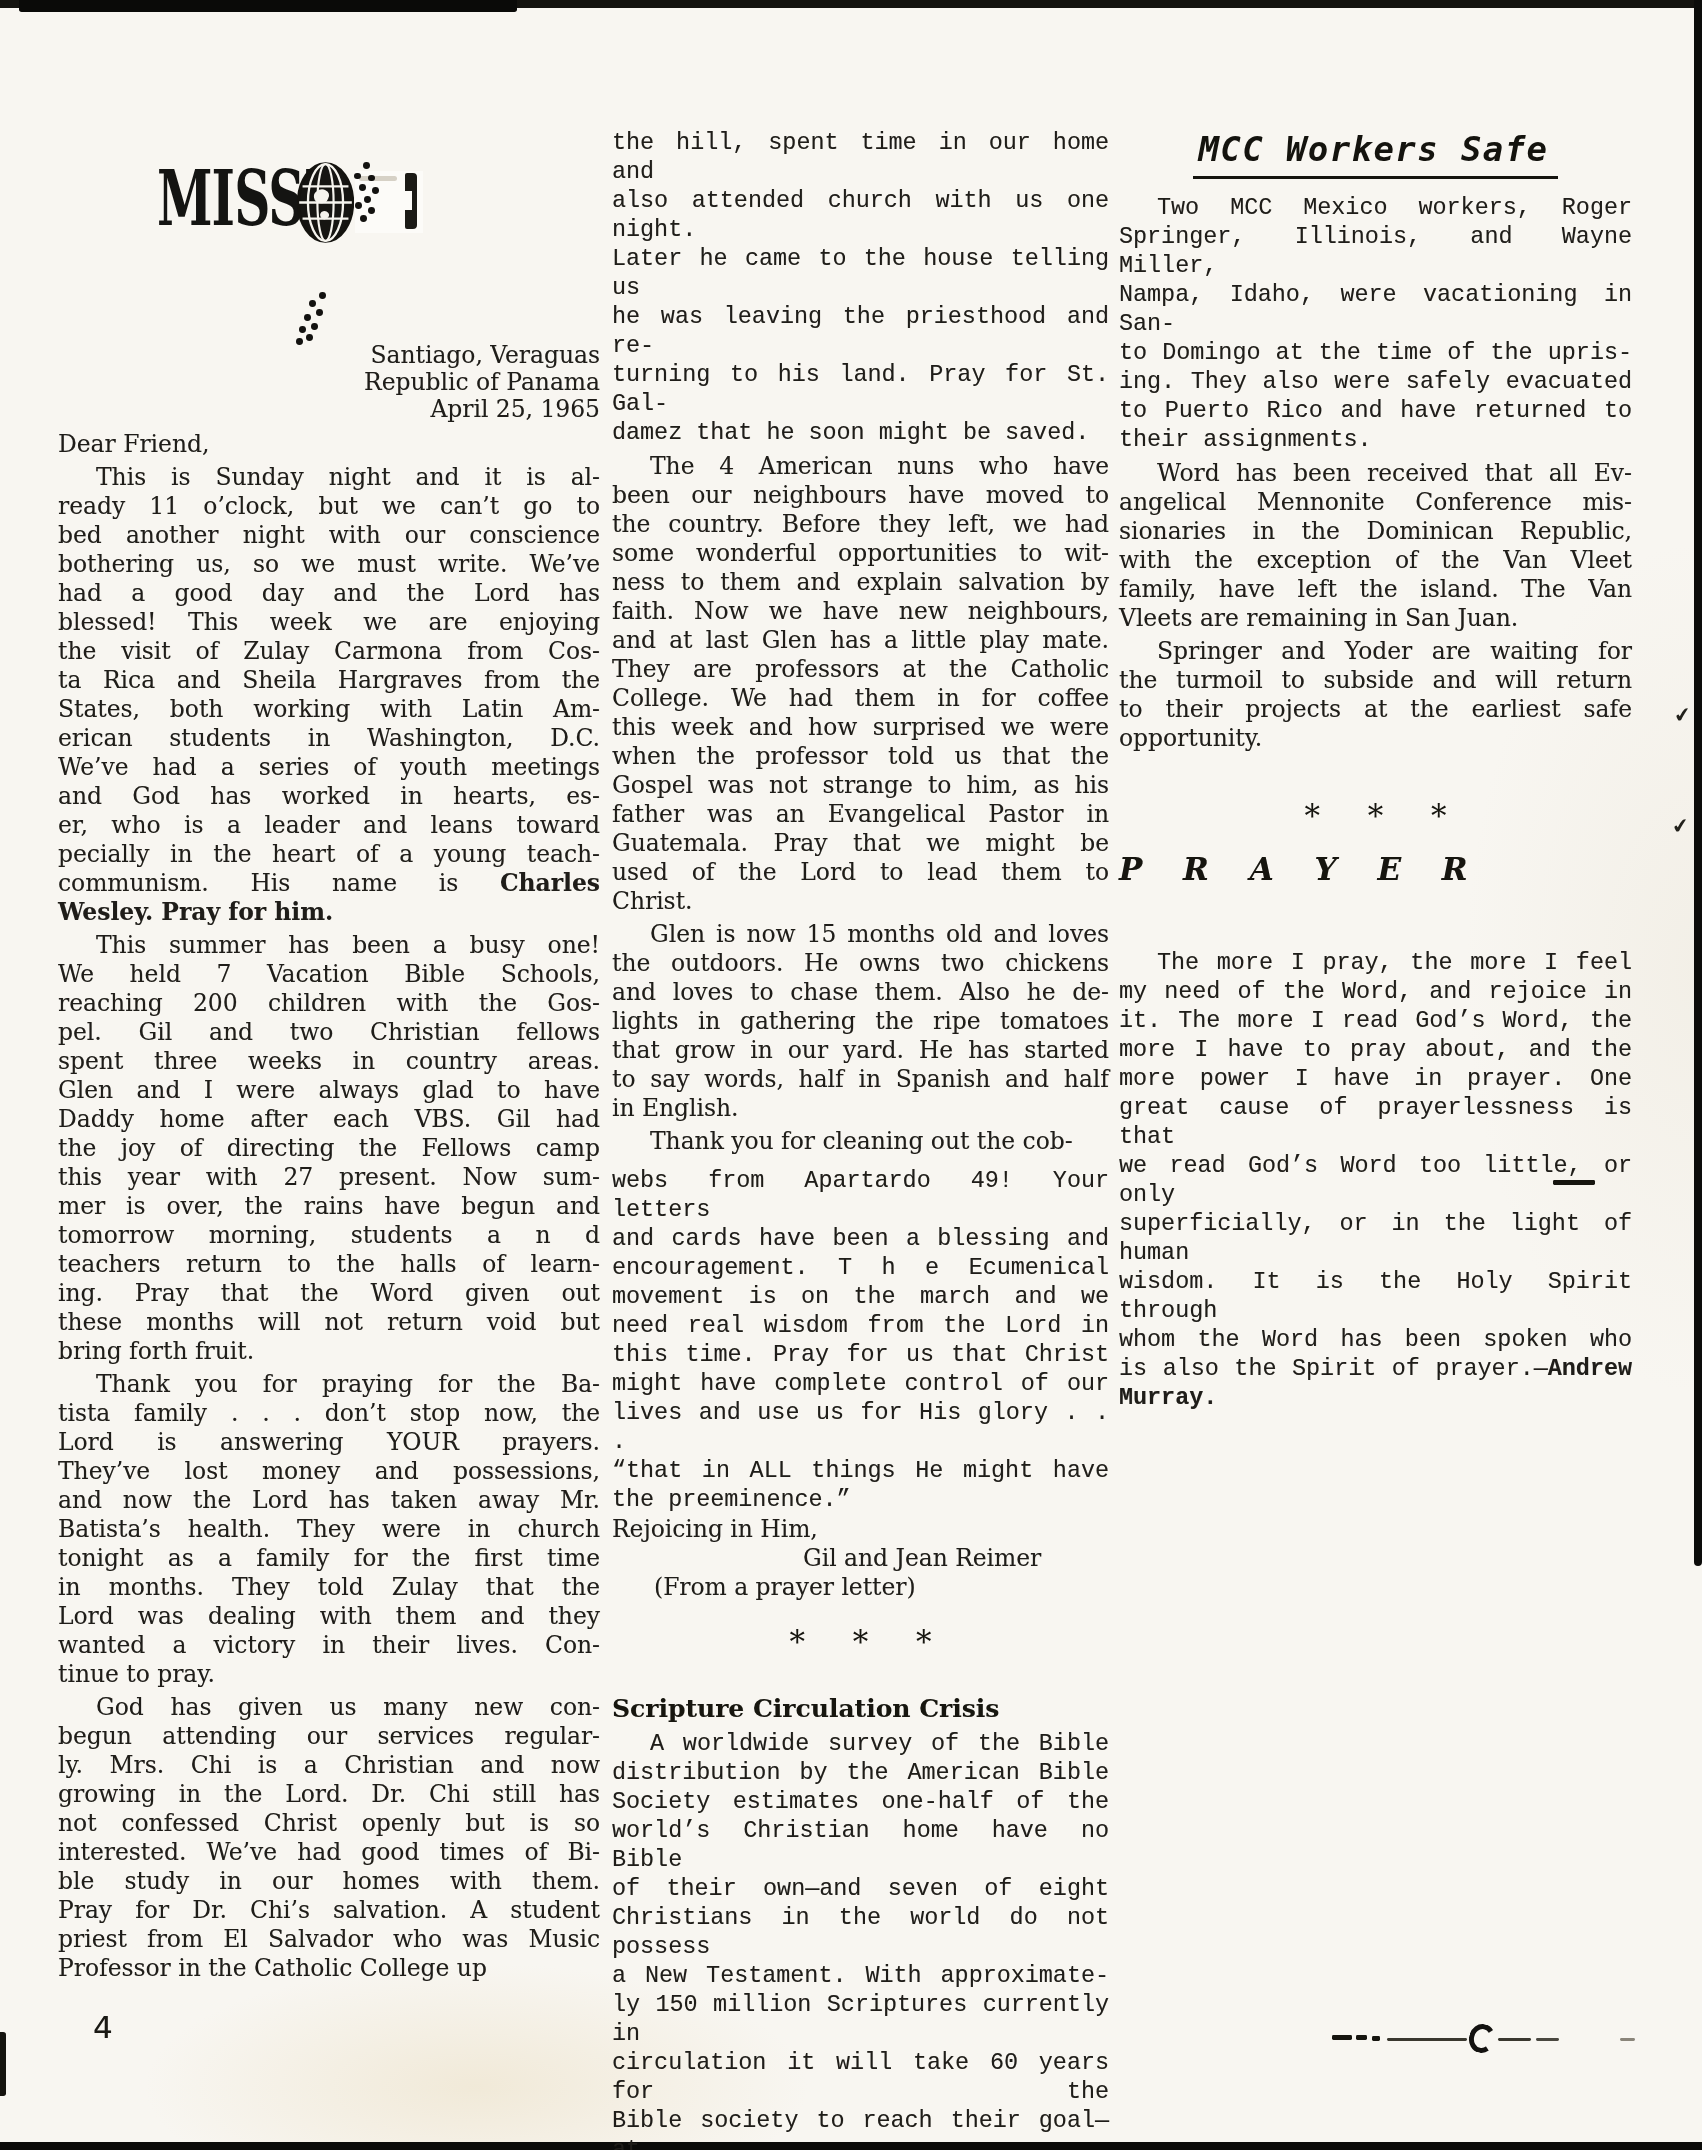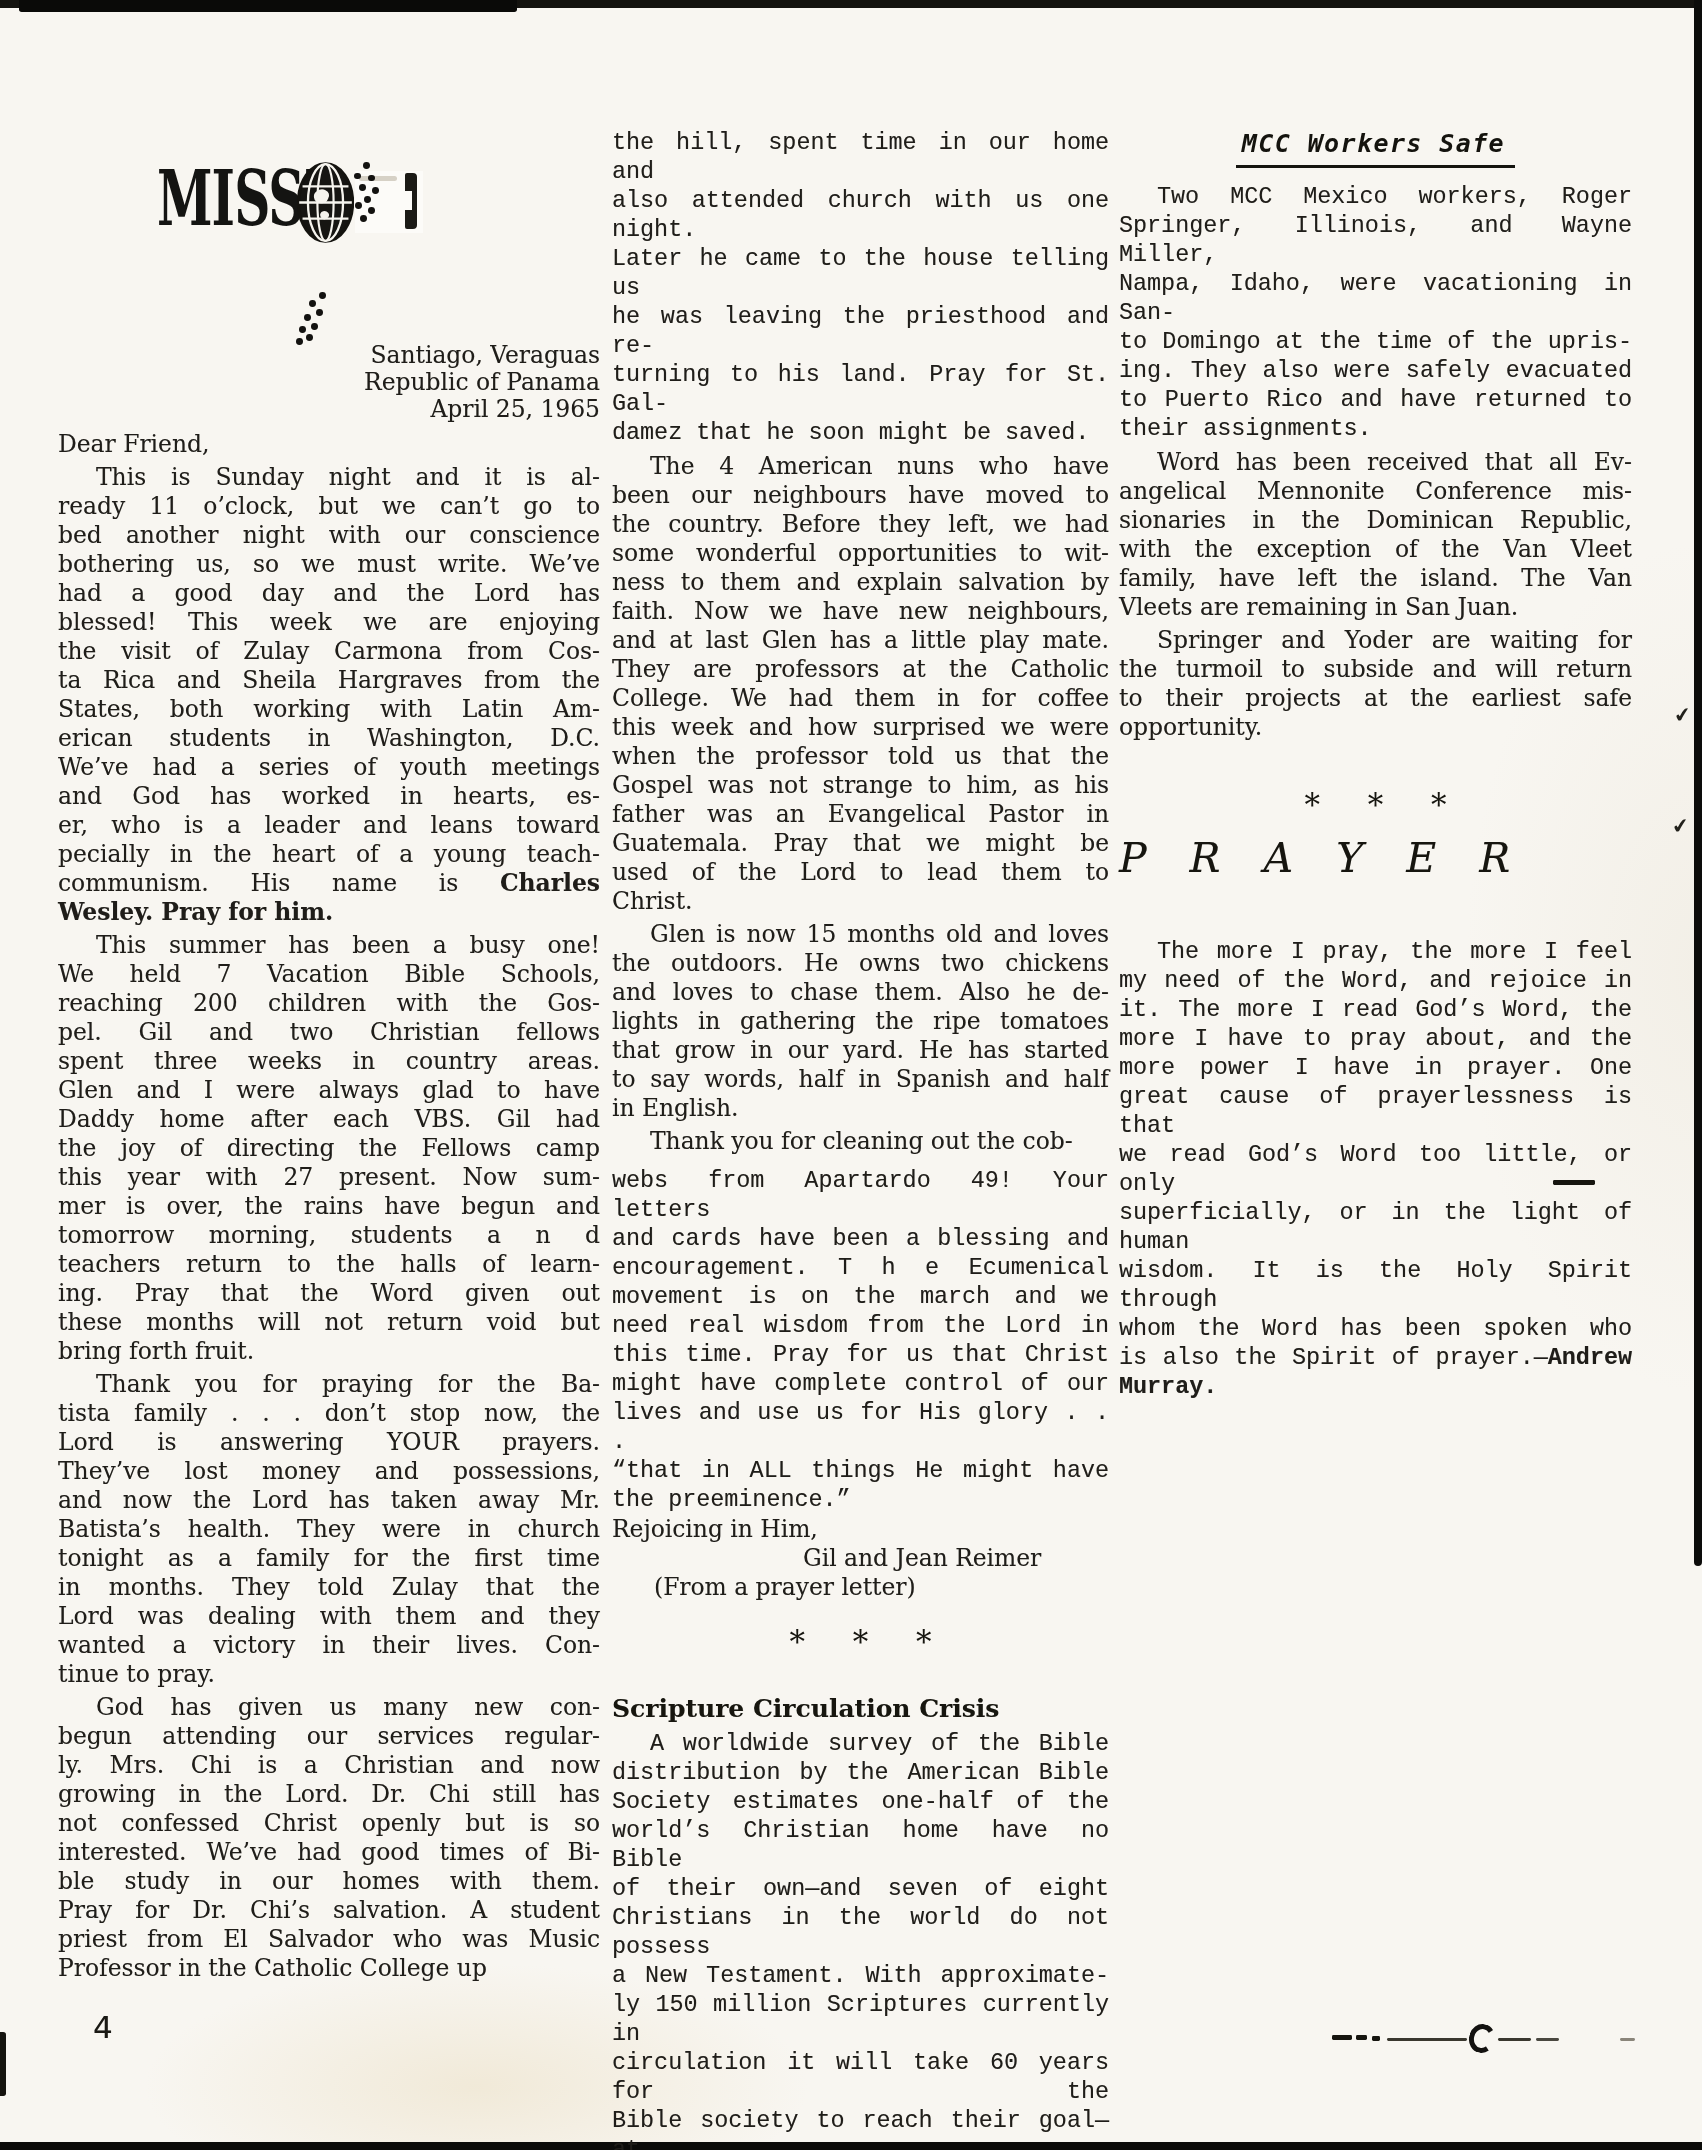--- a/index.html
+++ b/index.html
@@ -59,28 +59,29 @@
 
   .stars{
     margin-top:23px;text-align:center;
     font-size:31px;line-height:34px;letter-spacing:19px;padding-left:19px;
     color:#16150f;
   }
   .h-underline-wrap{text-align:center;margin-bottom:15px;}
   .h-underline{
     display:inline-block;
     font-family:"DejaVu Sans Mono",monospace;font-style:italic;font-weight:bold;
-    font-size:25px;letter-spacing:1.4px;color:#14130e;
+    font-size:34px;letter-spacing:1.4px;color:#14130e;
     border-bottom:3.4px solid #15140f;padding:0 9.5px 6.8px 5.4px;
   }
   .h-spaced{
     margin-top:19px;
     font-family:"DejaVu Serif",serif;font-style:italic;
-    font-size:41px;line-height:35px;letter-spacing:15px;color:#16150f;
+    font-size:31px;line-height:35px;letter-spacing:15px;color:#16150f;
     text-shadow:0.2px 0.2px 0.3px rgba(32,30,26,.32);
+    font-weight:bold;
   }
   .h-bold{
     margin-top:35px;margin-bottom:5.4px;
     font-weight:bold;font-size:25px;line-height:30px;color:#17160f;
     text-shadow:0.2px 0.2px 0.3px rgba(32,30,26,.32);
   }
   .gap-sm{height:11px;}
   .gap-prayer{height:62px;}
   .gap-stars-right{height:23px;}
 

